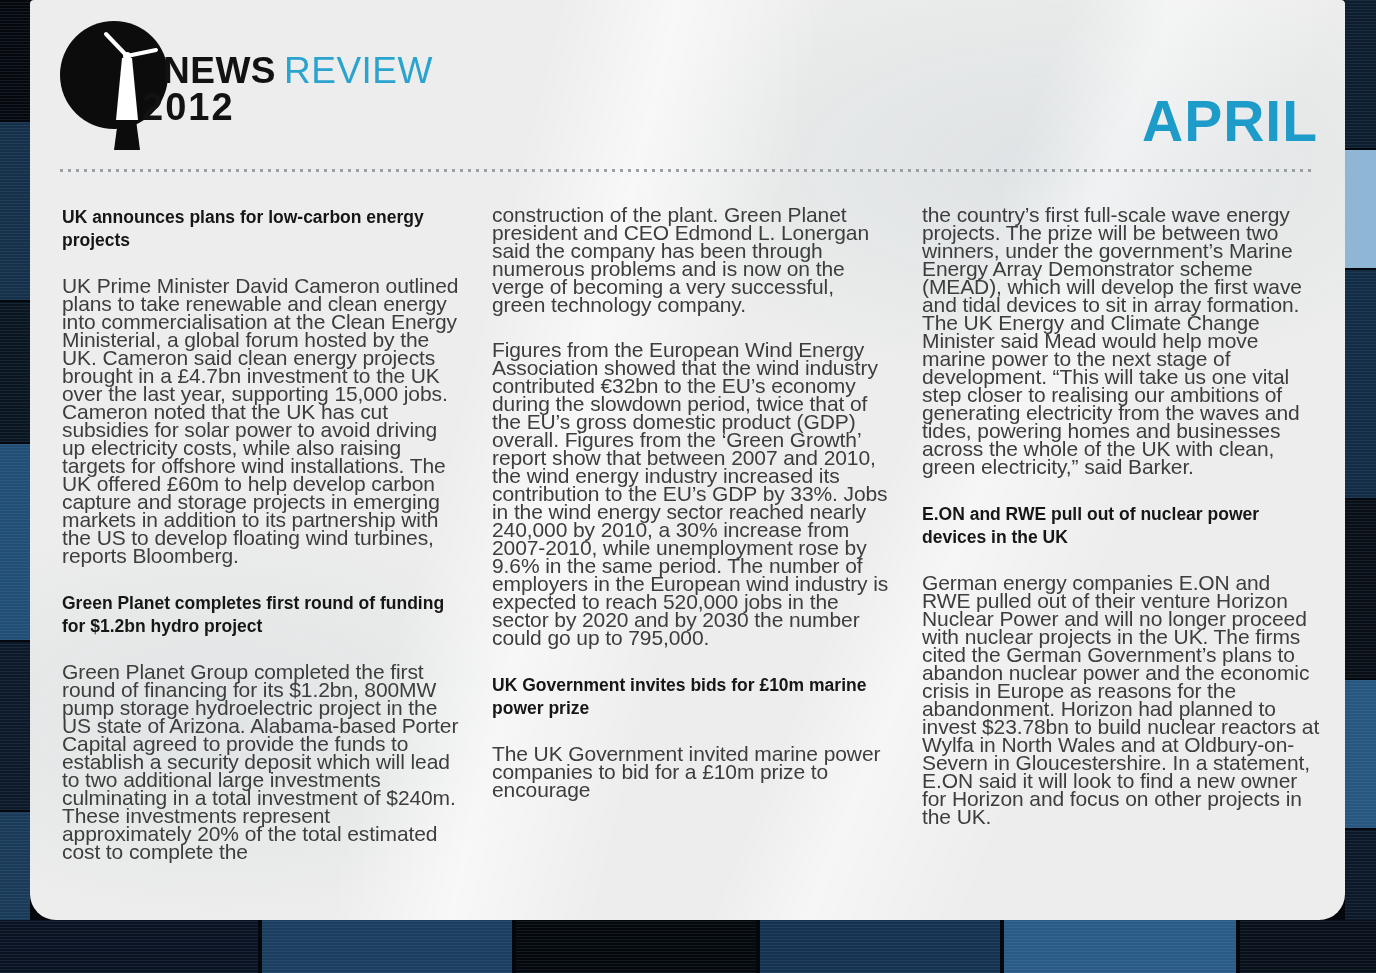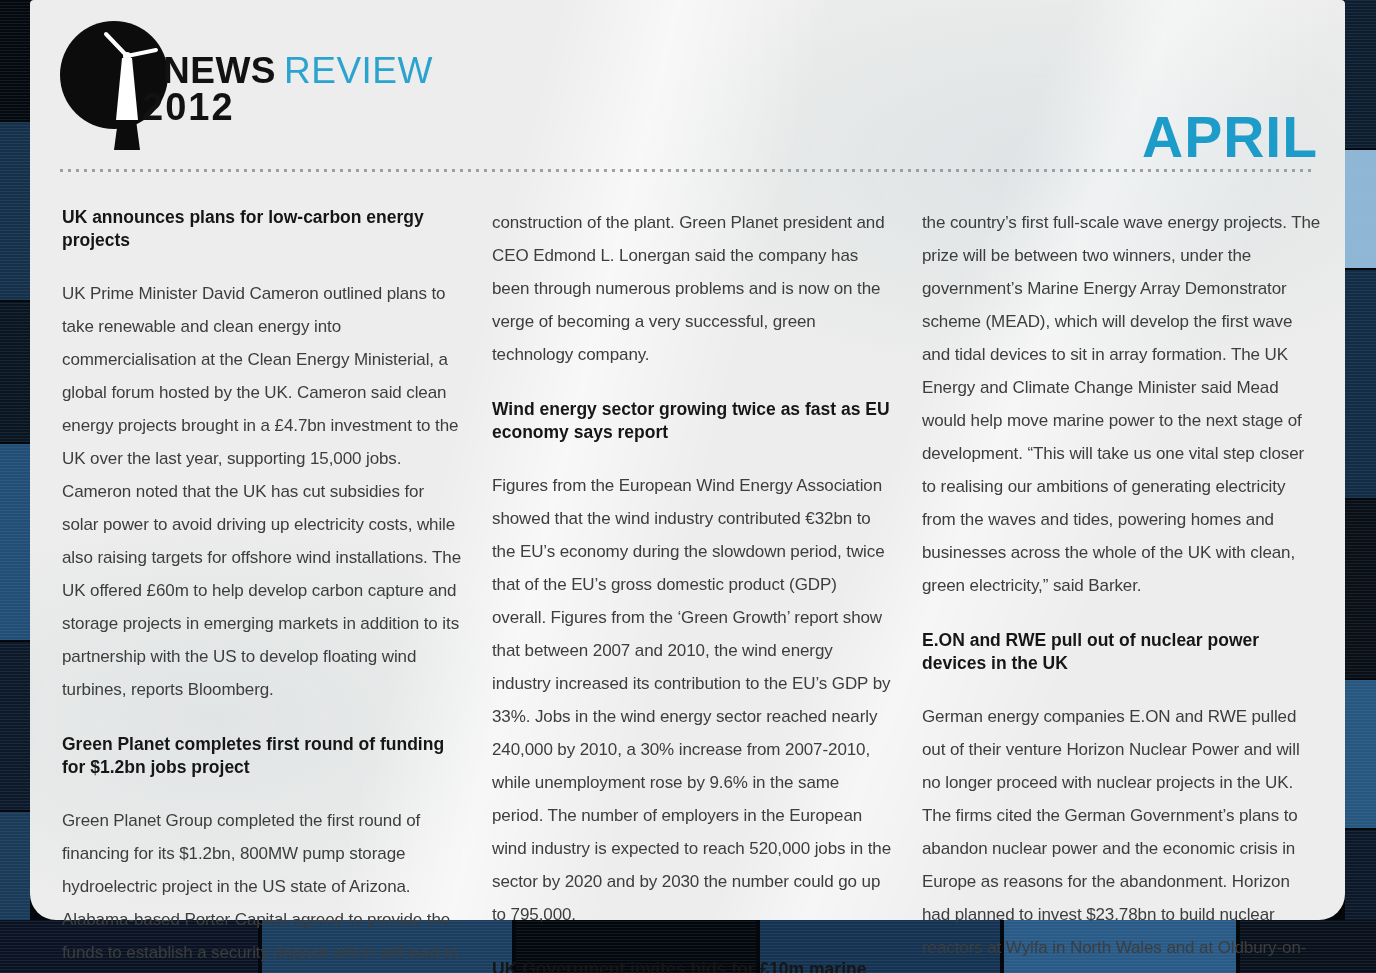--- a/index.html
+++ b/index.html
@@ -58,34 +58,34 @@
       radial-gradient(620px 300px at 78% 18%,rgba(198,208,216,.35),transparent 70%),
       radial-gradient(520px 280px at 14% 78%,rgba(200,208,214,.30),transparent 70%);
   }
 
   
   .logo{position:absolute;left:26px;top:20px;width:120px;height:132px;}
   .brand{position:absolute;left:133px;top:50px;font-size:37px;font-weight:bold;
          letter-spacing:.5px;color:#121212;white-space:nowrap;}
   .brand .review{color:#2aa4cf;font-weight:normal;margin-left:8px;}
   .year{position:absolute;left:112px;top:86px;font-size:38px;font-weight:bold;color:#121212;letter-spacing:2px;}
-  .month{position:absolute;right:27px;top:104px;font-size:57px;font-weight:bold;
+  .month{position:absolute;right:27px;top:88px;font-size:57px;font-weight:bold;
          color:#1d9bc9;letter-spacing:1px;}
   .rule{position:absolute;left:30px;right:29px;top:169px;height:3px;
         background:repeating-linear-gradient(90deg,#9aa0a3 0 2.6px,transparent 2.6px 8px);}
 
   
   .content{position:absolute;left:32px;top:206px;display:flex;gap:30px;}
   .col{width:400px;}
   .article-heading{
     font-size:17.5px;line-height:23px;color:#161616;font-weight:bold;
     margin:27px 0 25px;
   }
   .article-para{
-    font-size:17px;line-height:33px;color:#3d3d3d;margin:0 0 27px;
+    font-size:21px;line-height:18px;color:#3d3d3d;margin:0 0 27px;
     letter-spacing:-0.1px;
   }
   .col > :first-child{margin-top:0;}
 </style>
 </head>
 <body>
 
 <div class="page">
 
   <div class="bg">
@@ -127,27 +127,26 @@
     <div class="year">2012</div>
 
     <div class="month">APRIL</div>
     <div class="rule"></div>
 
     <div class="content">
 
       <div class="col">
         <h3 class="article-heading">UK announces plans for low-carbon energy projects</h3>
         <p class="article-para">UK Prime Minister David Cameron outlined plans to take renewable and clean energy into commercialisation at the Clean Energy Ministerial, a global forum hosted by the UK. Cameron said clean energy projects brought in a £4.7bn investment to the UK over the last year, supporting 15,000 jobs. Cameron noted that the UK has cut subsidies for solar power to avoid driving up electricity costs, while also raising targets for offshore wind installations. The UK offered £60m to help develop carbon capture and storage projects in emerging markets in addition to its partnership with the US to develop floating wind turbines, reports Bloomberg.</p>
-        <h3 class="article-heading">Green Planet completes first round of funding for $1.2bn jobs project</h3>
+        <h3 class="article-heading">Green Planet completes first round of funding for $1.2bn hydro project</h3>
         <p class="article-para">Green Planet Group completed the first round of financing for its $1.2bn, 800MW pump storage hydroelectric project in the US state of Arizona. Alabama-based Porter Capital agreed to provide the funds to establish a security deposit which will lead to two additional large investments culminating in a total investment of $240m. These investments represent approximately 20% of the total estimated cost to complete the</p>
       </div>
 
       <div class="col">
         <p class="article-para">construction of the plant. Green Planet president and CEO Edmond L. Lonergan said the company has been through numerous problems and is now on the verge of becoming a very successful, green technology company.</p>
-        <h3 class="article-heading">Wind energy sector growing twice as fast as EU economy says report</h3>
         <p class="article-para">Figures from the European Wind Energy Association showed that the wind industry contributed €32bn to the EU’s economy during the slowdown period, twice that of the EU’s gross domestic product (GDP) overall. Figures from the ‘Green Growth’ report show that between 2007 and 2010, the wind energy industry increased its contribution to the EU’s GDP by 33%. Jobs in the wind energy sector reached nearly 240,000 by 2010, a 30% increase from 2007-2010, while unemployment rose by 9.6% in the same period. The number of employers in the European wind industry is expected to reach 520,000 jobs in the sector by 2020 and by 2030 the number could go up to 795,000.</p>
         <h3 class="article-heading">UK Government invites bids for £10m marine power prize</h3>
         <p class="article-para">The UK Government invited marine power companies to bid for a £10m prize to encourage</p>
       </div>
 
       <div class="col">
         <p class="article-para">the country’s first full-scale wave energy projects. The prize will be between two winners, under the government’s Marine Energy Array Demonstrator scheme (MEAD), which will develop the first wave and tidal devices to sit in array formation. The UK Energy and Climate Change Minister said Mead would help move marine power to the next stage of development. “This will take us one vital step closer to realising our ambitions of generating electricity from the waves and tides, powering homes and businesses across the whole of the UK with clean, green electricity,” said Barker.</p>
         <h3 class="article-heading">E.ON and RWE pull out of nuclear power devices in the UK</h3>
         <p class="article-para">German energy companies E.ON and RWE pulled out of their venture Horizon Nuclear Power and will no longer proceed with nuclear projects in the UK. The firms cited the German Government’s plans to abandon nuclear power and the economic crisis in Europe as reasons for the abandonment. Horizon had planned to invest $23.78bn to build nuclear reactors at Wylfa in North Wales and at Oldbury-on-Severn in Gloucestershire. In a statement, E.ON said it will look to find a new owner for Horizon and focus on other projects in the UK.</p>
       </div>

